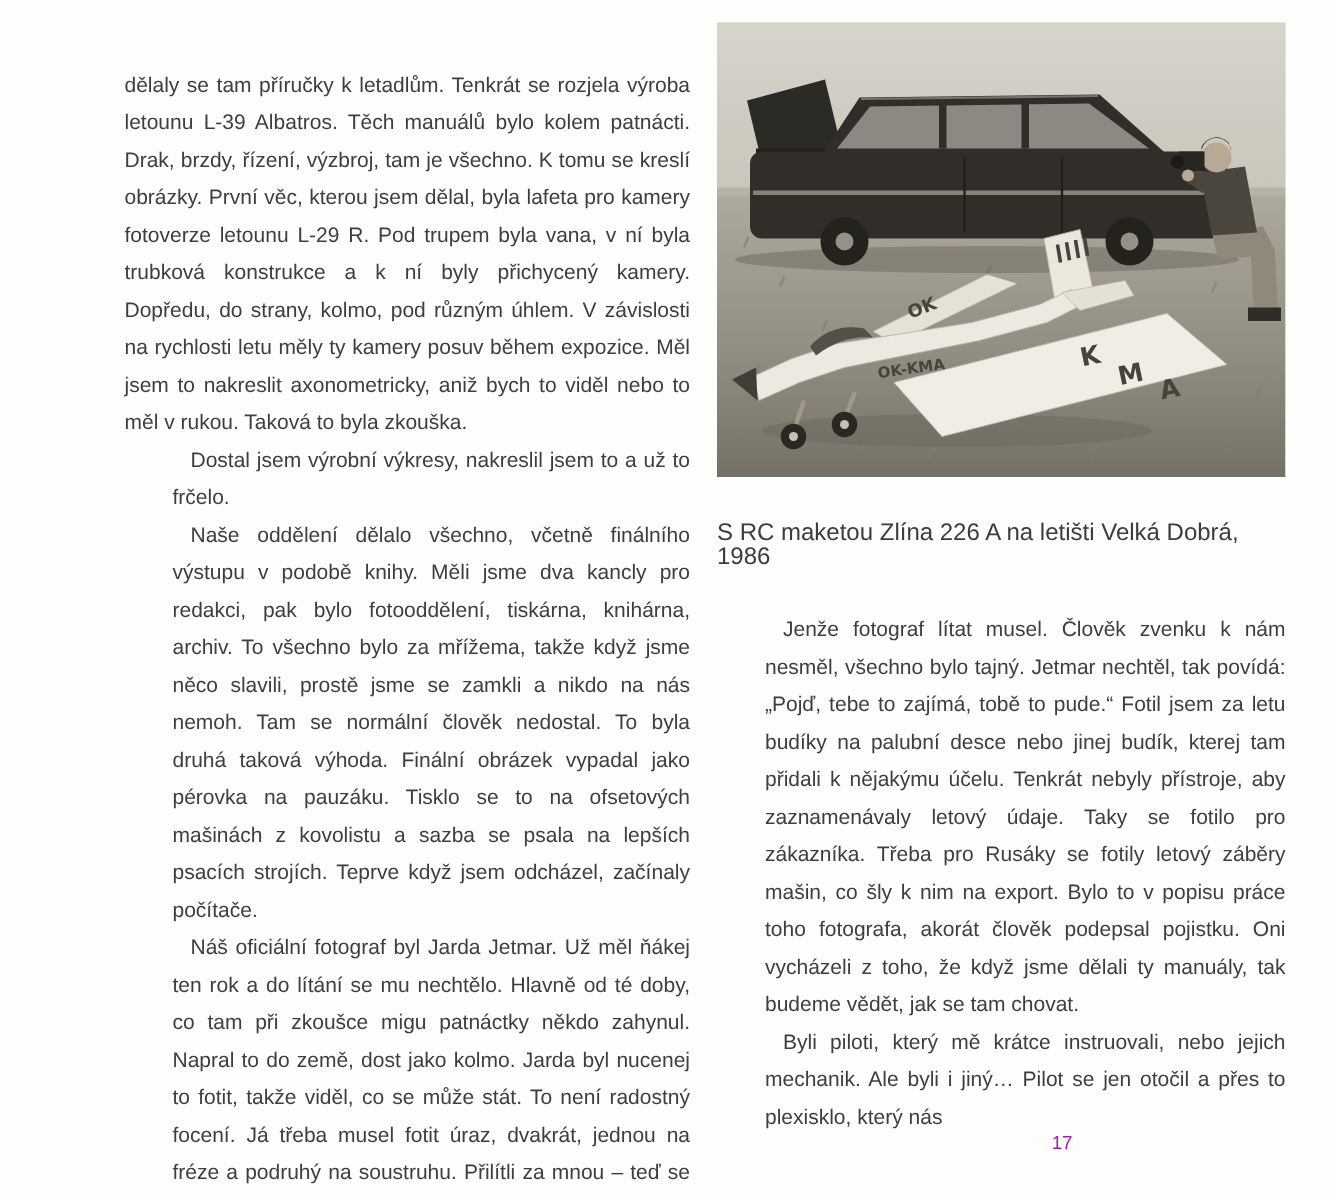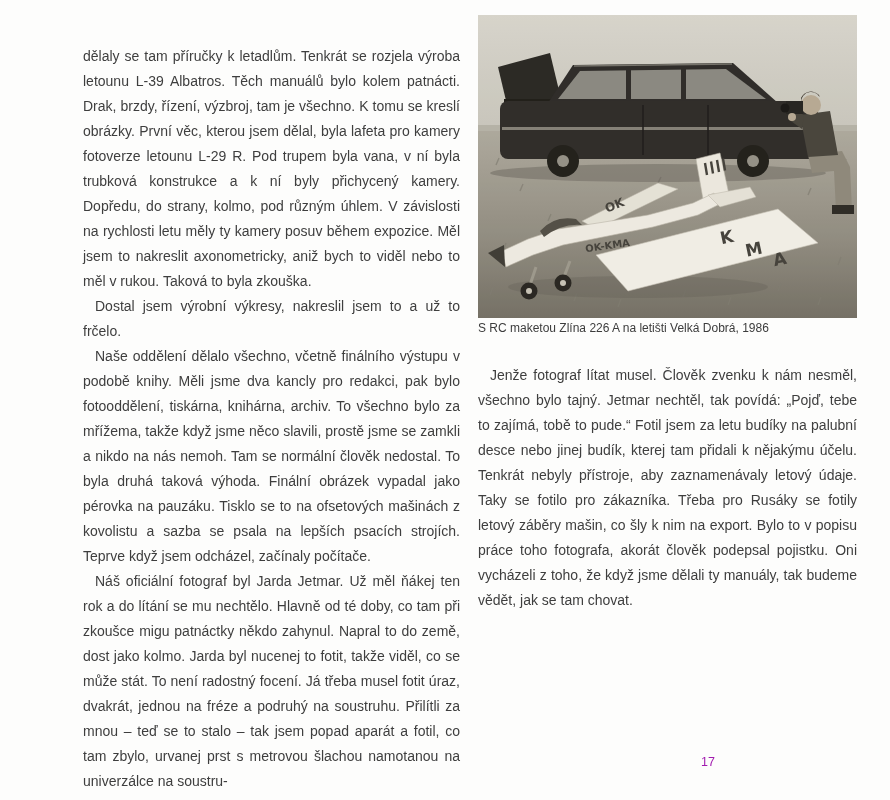--- a/index.html
+++ b/index.html
@@ -32,35 +32,36 @@
   .body-text p {
     margin: 0;
     font-size: 14px;
     line-height: 25px;
     color: #3e3e3e;
     text-align: justify;
     hyphens: none;
   }
   .body-text p.indent {
     text-indent: 12px;
+    margin-left: 32px;
   }
   figure {
     margin: 0;
     padding: 0;
   }
   .photo-frame {
     width: 379px;
     height: 303px;
     overflow: hidden;
     background: #cfcdc5;
   }
   .photo-frame svg { display: block; }
   figcaption {
-    margin-top: 2px;
-    font-size: 12px;
+    margin-top: 30px;
+    font-size: 16px;
     line-height: 16px;
     color: #3c3c3c;
   }
   .right-text {
     margin-top: 27px;
   }
   .page-number {
     position: absolute;
     right: 47px;
     top: 755px;
@@ -174,18 +175,19 @@
           </g>
 
           <rect x="0" y="0" width="379" height="303" fill="#c9bfa8" opacity="0.08"></rect>
         </svg>
       </div>
       <figcaption>S RC maketou Zlína 226 A na letišti Velká Dobrá, 1986</figcaption>
     </figure>
 
     <div class="right-text body-text">
       <p class="indent">Jenže fotograf lítat musel. Člověk zvenku k nám nesměl, všechno bylo tajný. Jetmar nechtěl, tak povídá: „Pojď, tebe to zajímá, tobě to pude.“ Fotil jsem za letu budíky na palubní desce nebo jinej budík, kterej tam přidali k nějakýmu účelu. Tenkrát nebyly přístroje, aby zaznamenávaly letový údaje. Taky se fotilo pro zákazníka. Třeba pro Rusáky se fotily letový záběry mašin, co šly k nim na export. Bylo to v popisu práce toho fotografa, akorát člověk podepsal pojistku. Oni vycházeli z toho, že když jsme dělali ty manuály, tak budeme vědět, jak se tam chovat.</p>
+      <p class="indent">Byli piloti, který mě krátce instruovali, nebo jejich mechanik. Ale byli i jiný… Pilot se jen otočil a přes to plexisklo, který nás</p>
     </div>
   </div>
 
   <div class="page-number">17</div>
 
 </div>
 
 </body></html>

